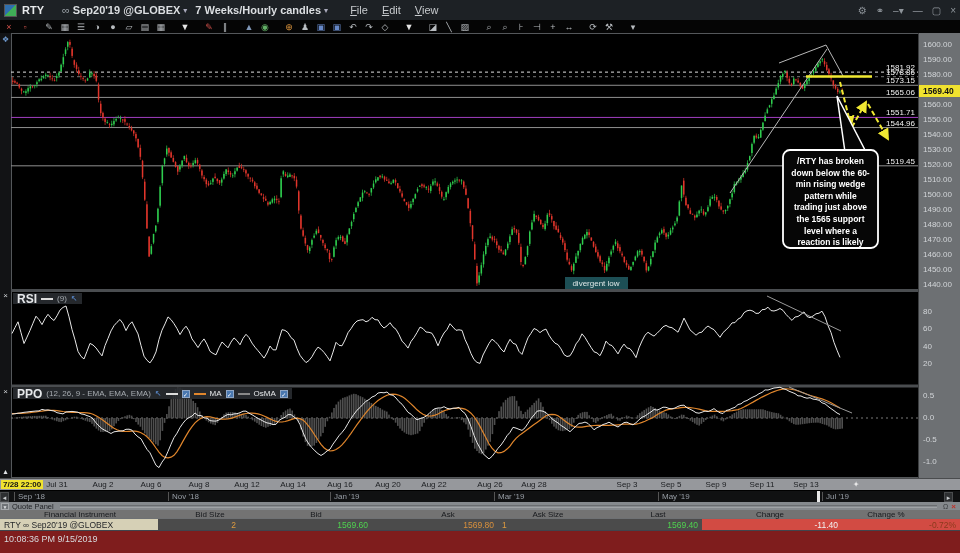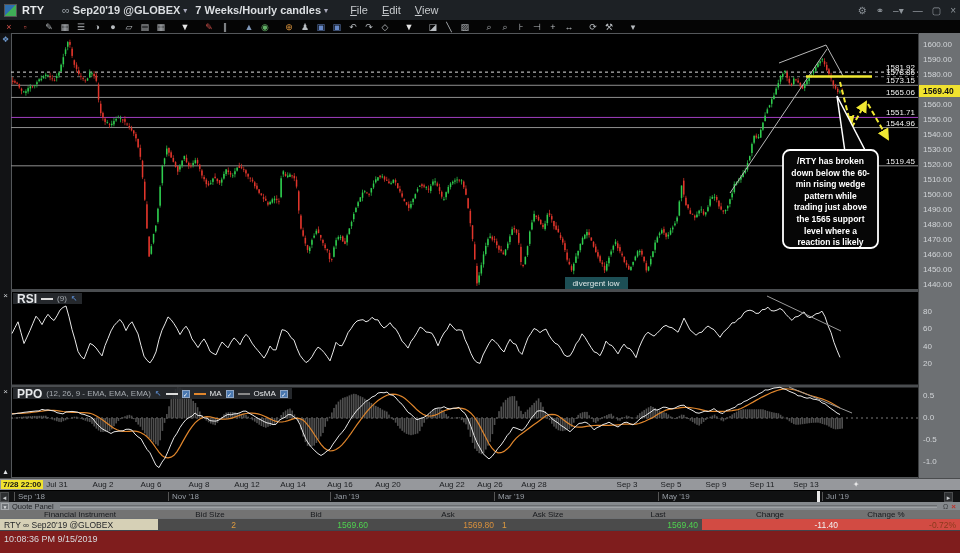--- a/index.html
+++ b/index.html
@@ -1391,21 +1391,21 @@
   <div class="taxis" id="taxis">
       <span class="tlabel hl" style="left: 1px;">7/28 22:00</span>
       <span class="tlabel" style="left: 57px;">Jul 31</span>
       <span class="tlabel" style="left: 103px;">Aug 2</span>
       <span class="tlabel" style="left: 151px;">Aug 6</span>
       <span class="tlabel" style="left: 199px;">Aug 8</span>
       <span class="tlabel" style="left: 247px;">Aug 12</span>
       <span class="tlabel" style="left: 293px;">Aug 14</span>
       <span class="tlabel" style="left: 340px;">Aug 16</span>
       <span class="tlabel" style="left: 388px;">Aug 20</span>
-      <span class="tlabel" style="left: 452px;">Aug 22</span>
+      <span class="tlabel" style="left: 434px;">Aug 22</span>
       <span class="tlabel" style="left: 490px;">Aug 26</span>
       <span class="tlabel" style="left: 534px;">Aug 28</span>
       <span class="tlabel" style="left: 581px; margin-top: 20px;">Aug 30</span>
       <span class="tlabel" style="left: 627px;">Sep 3</span>
       <span class="tlabel" style="left: 671px;">Sep 5</span>
       <span class="tlabel" style="left: 716px;">Sep 9</span>
       <span class="tlabel" style="left: 762px;">Sep 11</span>
       <span class="tlabel" style="left: 806px;">Sep 13</span>
       <span class="tlabel diamond" style="left: 856px;">✦</span>
     </div>

